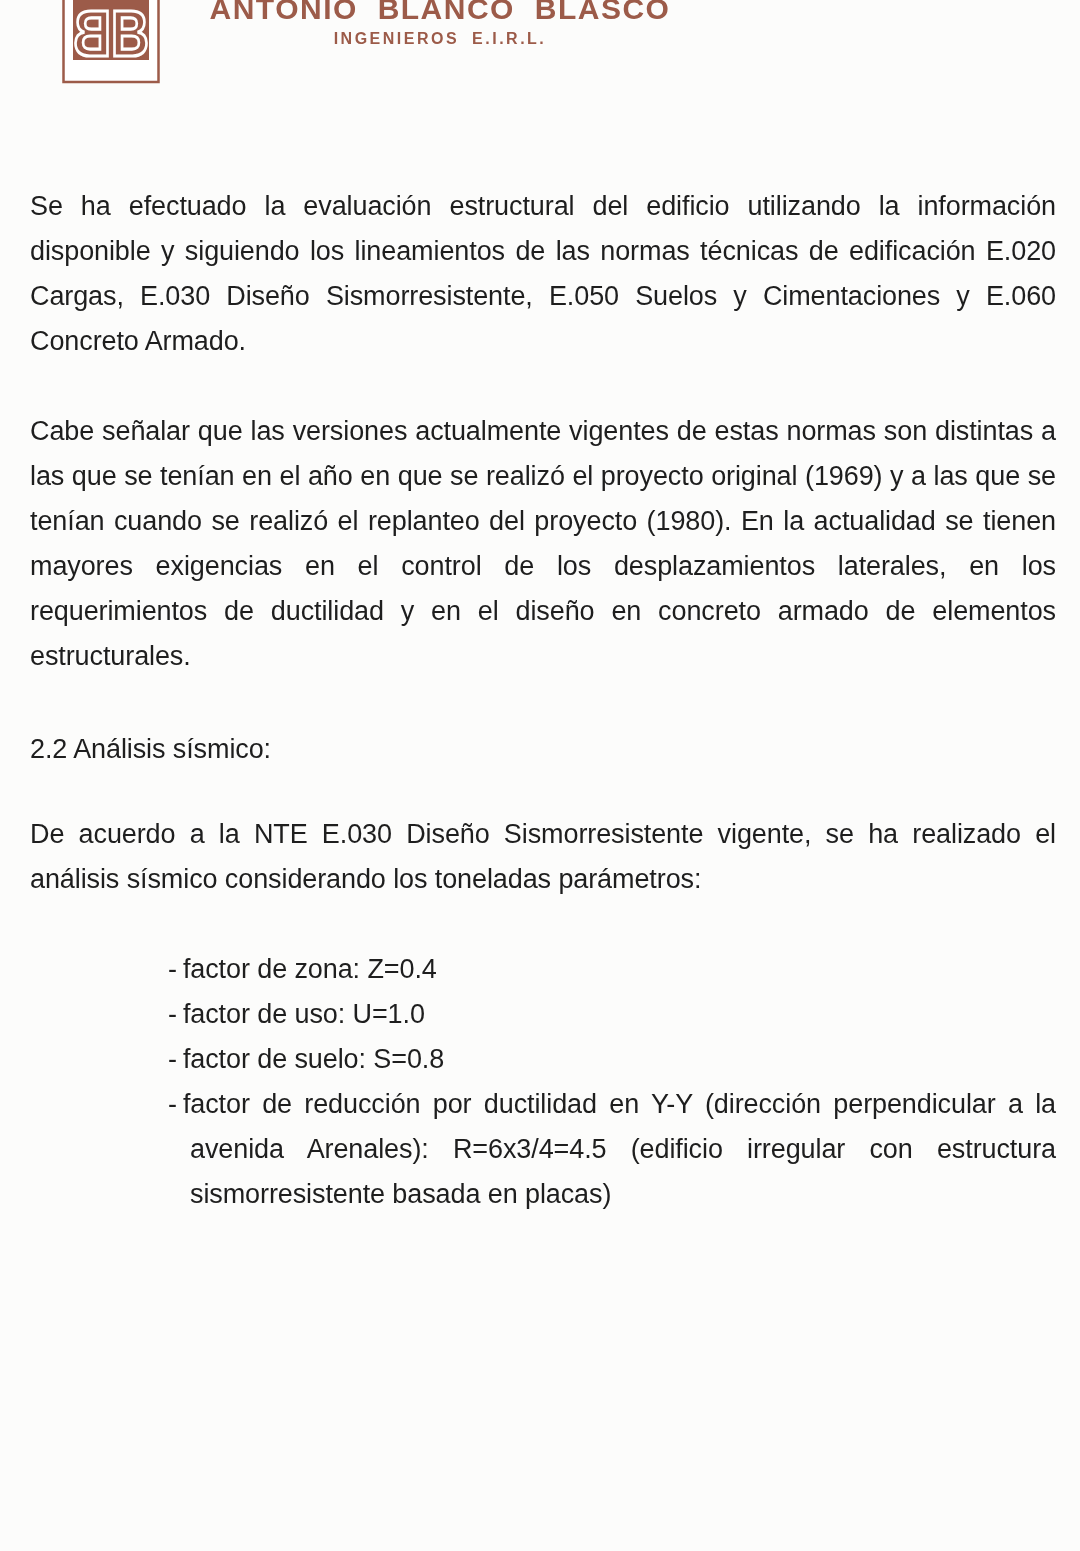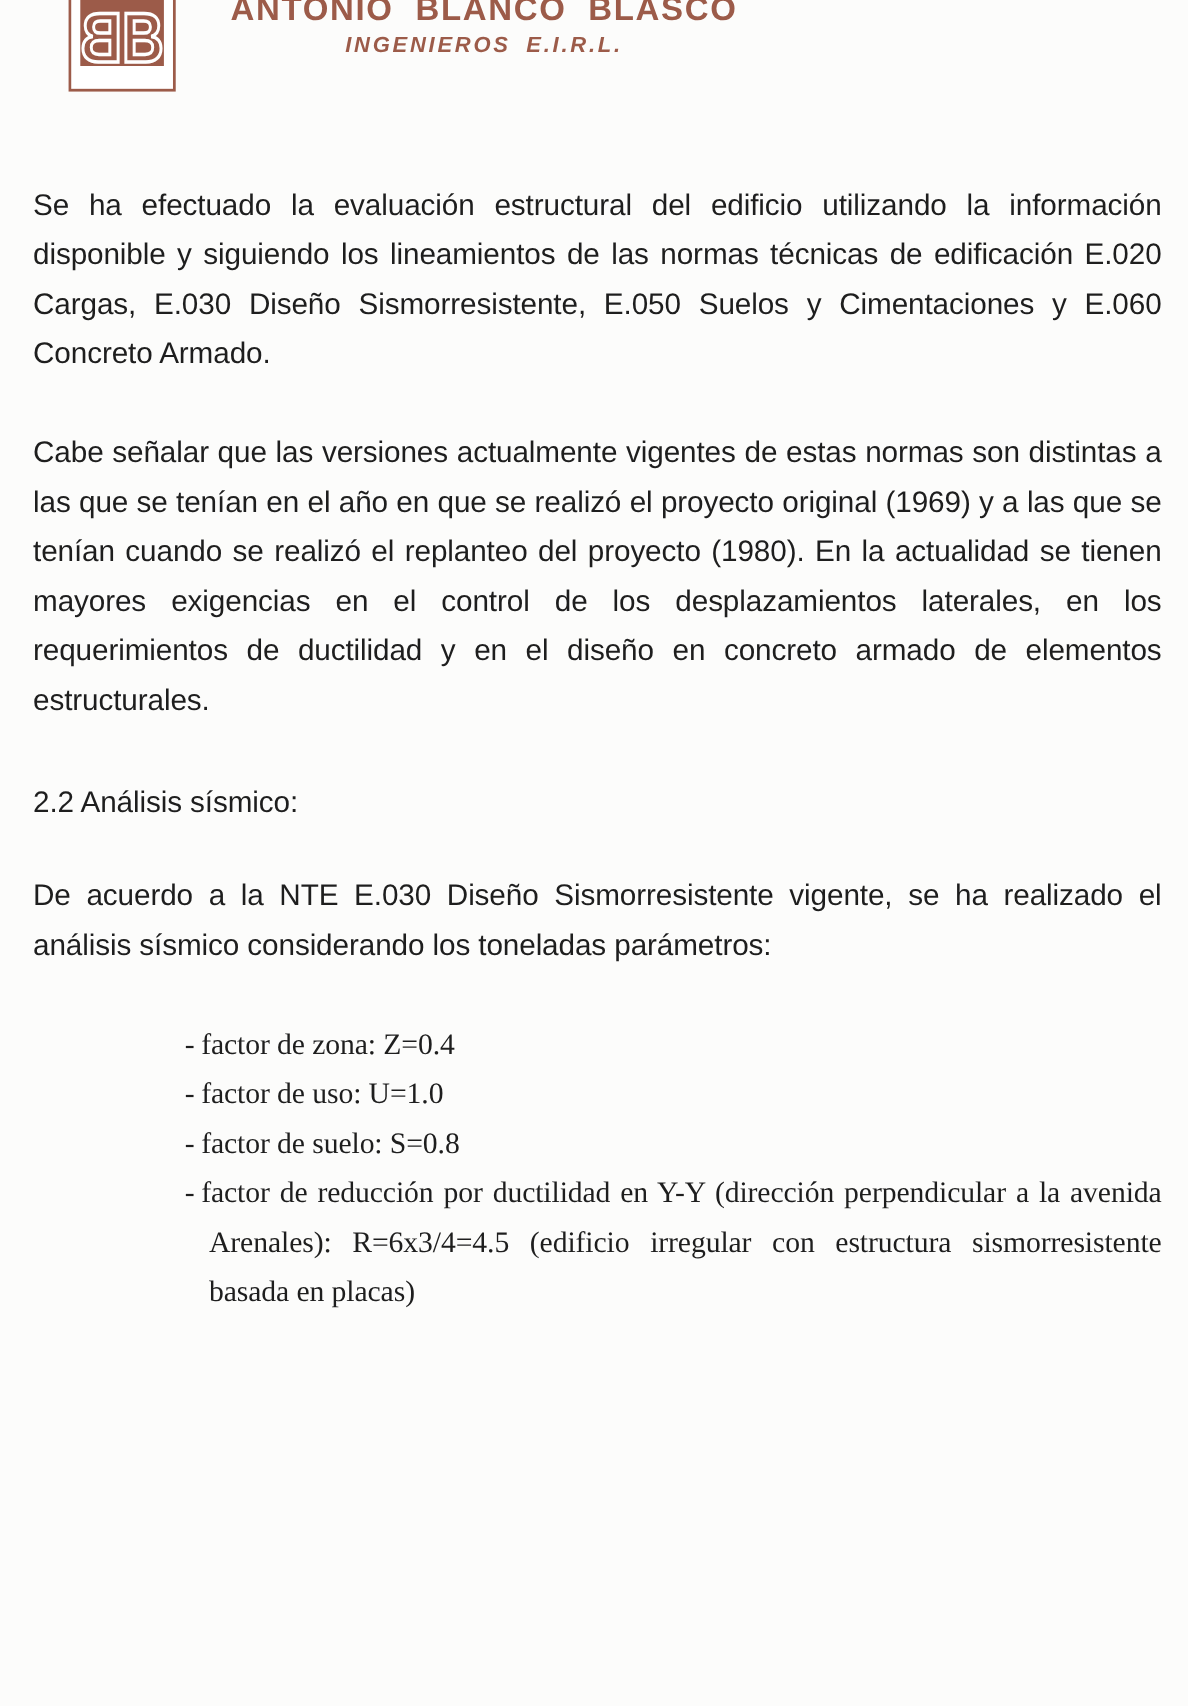--- a/index.html
+++ b/index.html
@@ -23,35 +23,35 @@
   .logo{position:absolute;left:62px;top:0;width:98px;height:84px;}
   .brand{
     position:absolute;left:205px;top:-8px;width:470px;
     text-align:center;color:var(--accent-color);
   }
   .company-name{
     font-size:30px;font-weight:bold;
     letter-spacing:1.5px;word-spacing:10px;white-space:nowrap;
   }
   .company-subtitle{
-    margin-top:4px;font-size:20px;font-weight:bold;
-    letter-spacing:2.5px;word-spacing:6px;white-space:nowrap;font-style:italic;
+    margin-top:4px;font-size:16px;font-weight:bold;
+    letter-spacing:2.5px;word-spacing:6px;white-space:nowrap;
   }
   
   .content{
     padding:0 24px 0 30px;
     font-size:27px;line-height:45px;letter-spacing:-0.1px;
   }
   .content p{margin:0 0 45px;text-align:justify;}
-  .content p.first{margin-top:80px;}
+  .content p.first{margin-top:100px;}
   h2.section{
     font-size:27px;font-weight:normal;line-height:45px;
     margin:48px 0 40px;
   }
-  .param-list{margin:0 0 45px;font-family:Liberation Serif, serif;}
+  .param-list{margin:0 0 45px;}
   .param-item{
     margin-left:160px;text-indent:-22px;text-align:justify;
   }
   .dash{margin-right:6px;}
 </style>
 </head>
 <body>
 
 <div class="page">
 

